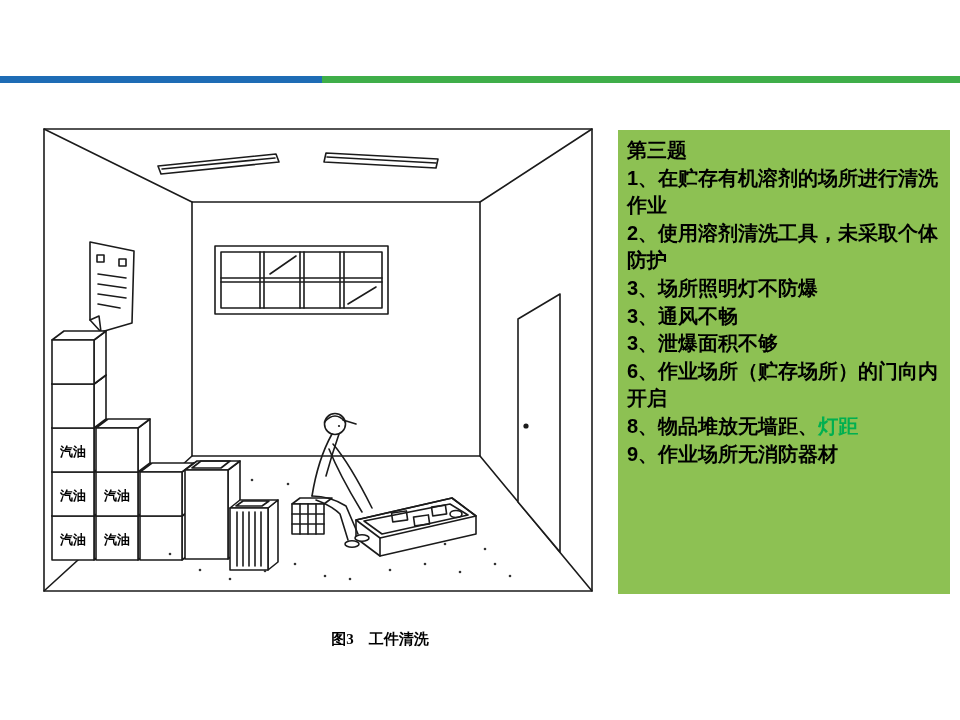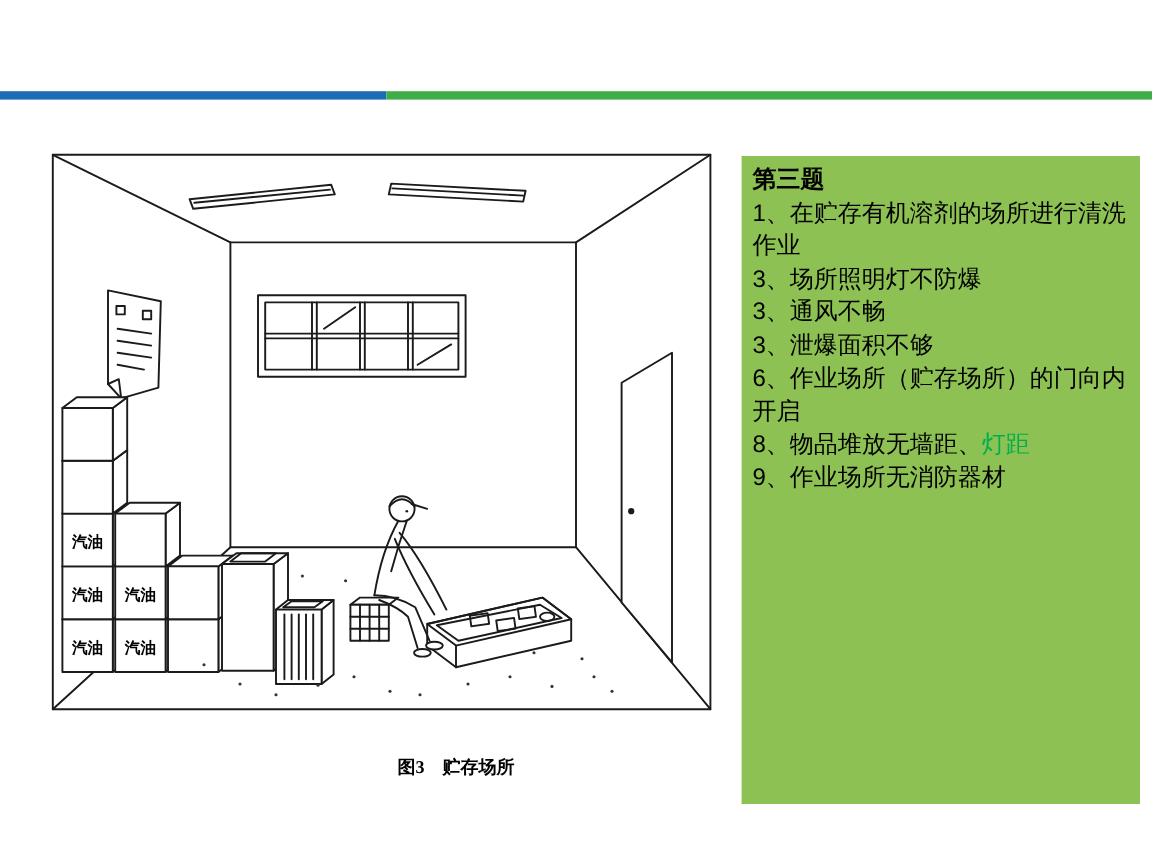--- a/index.html
+++ b/index.html
@@ -14,26 +14,26 @@
 
   
   .illu-wrap { position:absolute; left:40px; top:124px; width:560px; height:478px; }
 
   
   .caption { position:absolute; left:42px; top:630px; width:676px;
              text-align:center; font-family:"Liberation Serif", serif;
              font-weight:bold; font-size:15px; color:#000; }
 
   
-  .hazard-panel { position:absolute; left:618px; top:130px; width:332px; height:540px;
+  .hazard-panel { position:absolute; left:618px; top:130px; width:332px; height:464px;
                   background:#8dc153; padding:7px 9px;
                   font-weight:bold; font-size:20px; line-height:1.38; color:#000;
                   font-family:"Liberation Sans", sans-serif; }
   .panel-title { font-weight:bold; }
-  .hazard-item { font-weight:normal; }
+  .hazard-item { font-weight:bold; }
   .hl { color:#00b050;text-align:center; }
 
   svg text { font-family:"Liberation Sans", sans-serif; }
 </style>
 </head>
 <body>
 
 <div class="accent-bar">
   <div class="accent-blue"></div>
   <div class="accent-green"></div>
@@ -199,24 +199,25 @@
           <circle cx="212" cy="356" r="1.3"></circle>
       <circle cx="445" cy="425" r="1.3"></circle>
           <circle cx="310" cy="455" r="1.3"></circle>
       <circle cx="248" cy="360" r="1.3"></circle>
           <circle cx="405" cy="420" r="1.3"></circle>
     </g>
   </g>
 </svg>
 </div>
 
-<div class="caption">图3　贮存场所</div>
+<div class="caption">图3　工件清洗</div>
 
 <aside class="hazard-panel">
   <div class="panel-title">第三题</div>
   <div class="hazard-item"><span>1、在贮存有机溶剂的场所进行清洗作业</span><span class="hl"></span></div>
+  <div class="hazard-item"><span>2、使用溶剂清洗工具，未采取个体防护</span><span class="hl"></span></div>
   <div class="hazard-item"><span>3、场所照明灯不防爆</span><span class="hl"></span></div>
   <div class="hazard-item"><span>3、通风不畅</span><span class="hl"></span></div>
   <div class="hazard-item"><span>3、泄爆面积不够</span><span class="hl"></span></div>
   <div class="hazard-item"><span>6、作业场所（贮存场所）的门向内开启</span><span class="hl"></span></div>
   <div class="hazard-item"><span>8、物品堆放无墙距、</span><span class="hl">灯距</span></div>
   <div class="hazard-item"><span>9、作业场所无消防器材</span><span class="hl"></span></div>
 </aside>
 
 </body></html>

